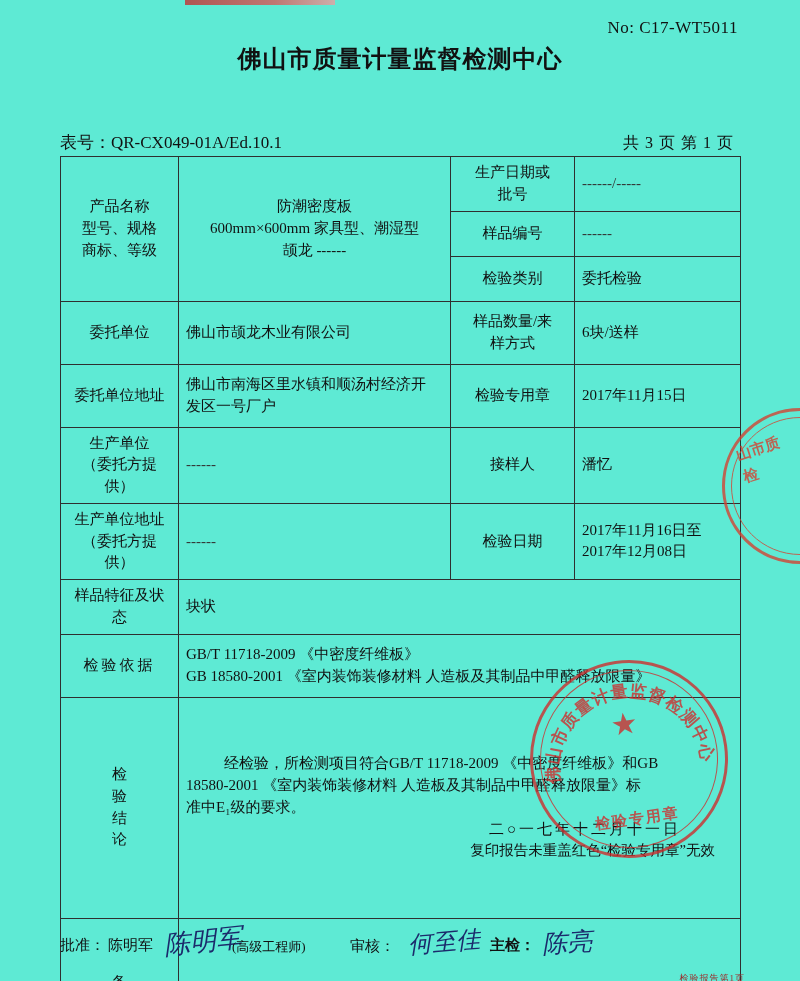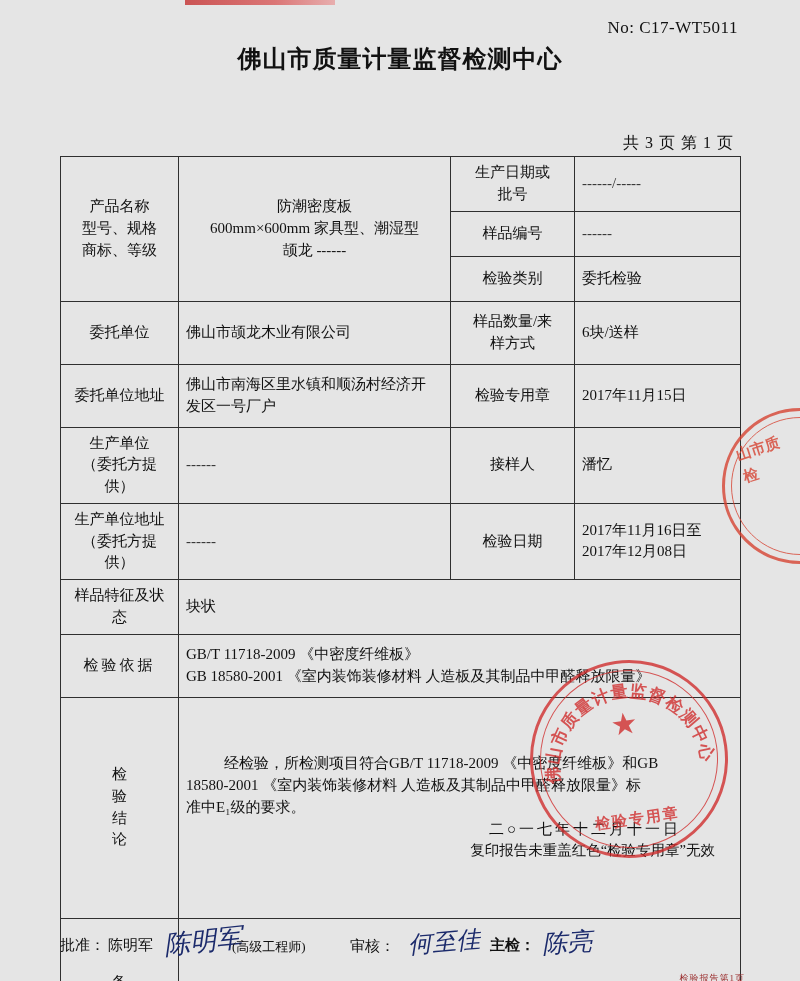--- a/index.html
+++ b/index.html
@@ -12,21 +12,21 @@
     height: 981px;
     position: relative;
     font-family: "Liberation Serif", "DejaVu Serif", serif;
     color: #111;
     overflow: hidden;
   }
 
   .page {
     position: absolute;
     inset: 0;
-    background: #e5e5e5;
+    background: #5eead4;
   }
 
   
   .top-strip {
     position: absolute;
     top: 0;
     left: 185px;
     width: 150px;
     height: 5px;
     background: linear-gradient(90deg, #c43030, #d85a5a 60%, #e8a0a0);
@@ -259,20 +259,21 @@
 </style>
 </head>
 <body>
 
 <div class="page">
 
   <div class="top-strip"></div>
 
   <div class="doc-no">No: C17-WT5011</div>
   <div class="org-title">佛山市质量计量监督检测中心</div>
+  <div class="form-no">表号：QR-CX049-01A/Ed.10.1</div>
   <div class="page-no">共 3 页  第 1 页</div>
 
   <table class="main">
     <colgroup>
       <col class="name-col">
         <col class="mid-col">
         <col class="lab2-col">
         <col class="val2-col">
     </colgroup>
     <tbody>

